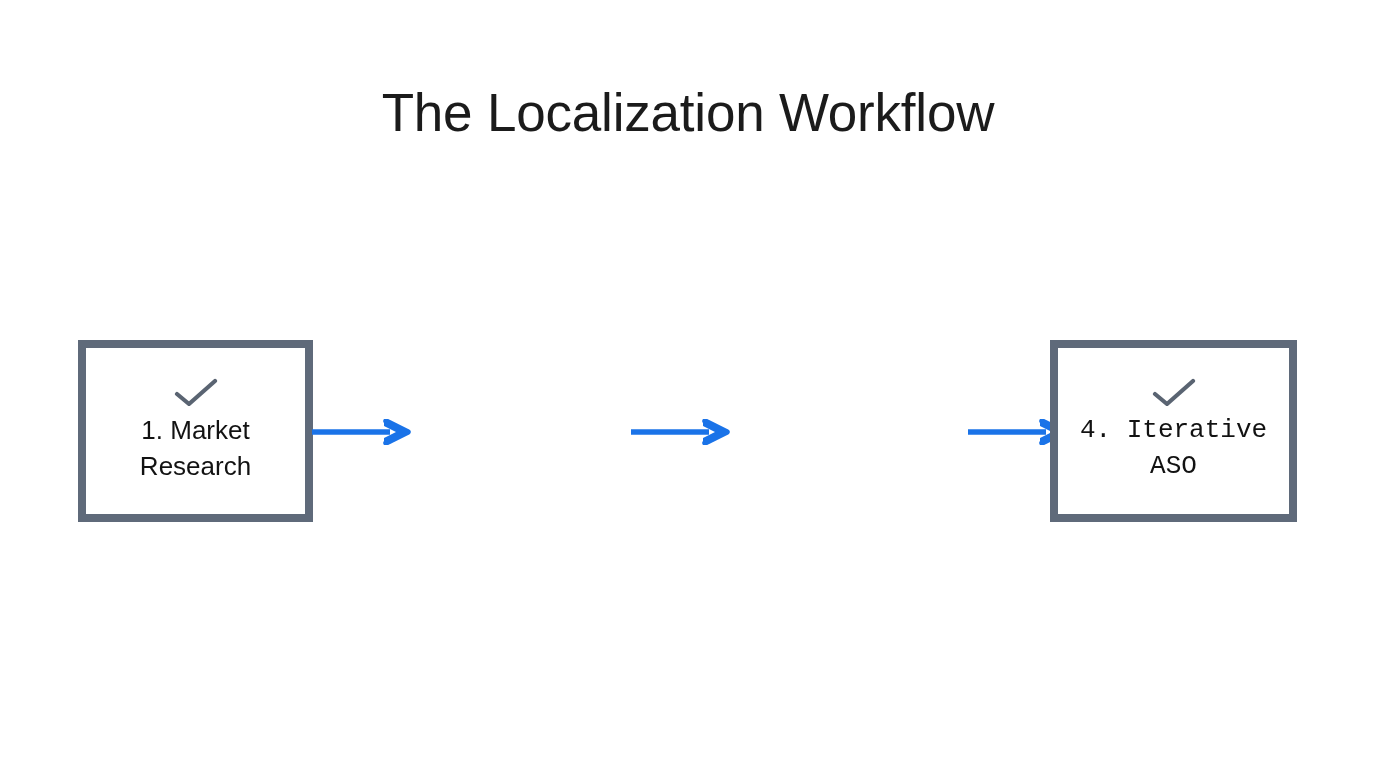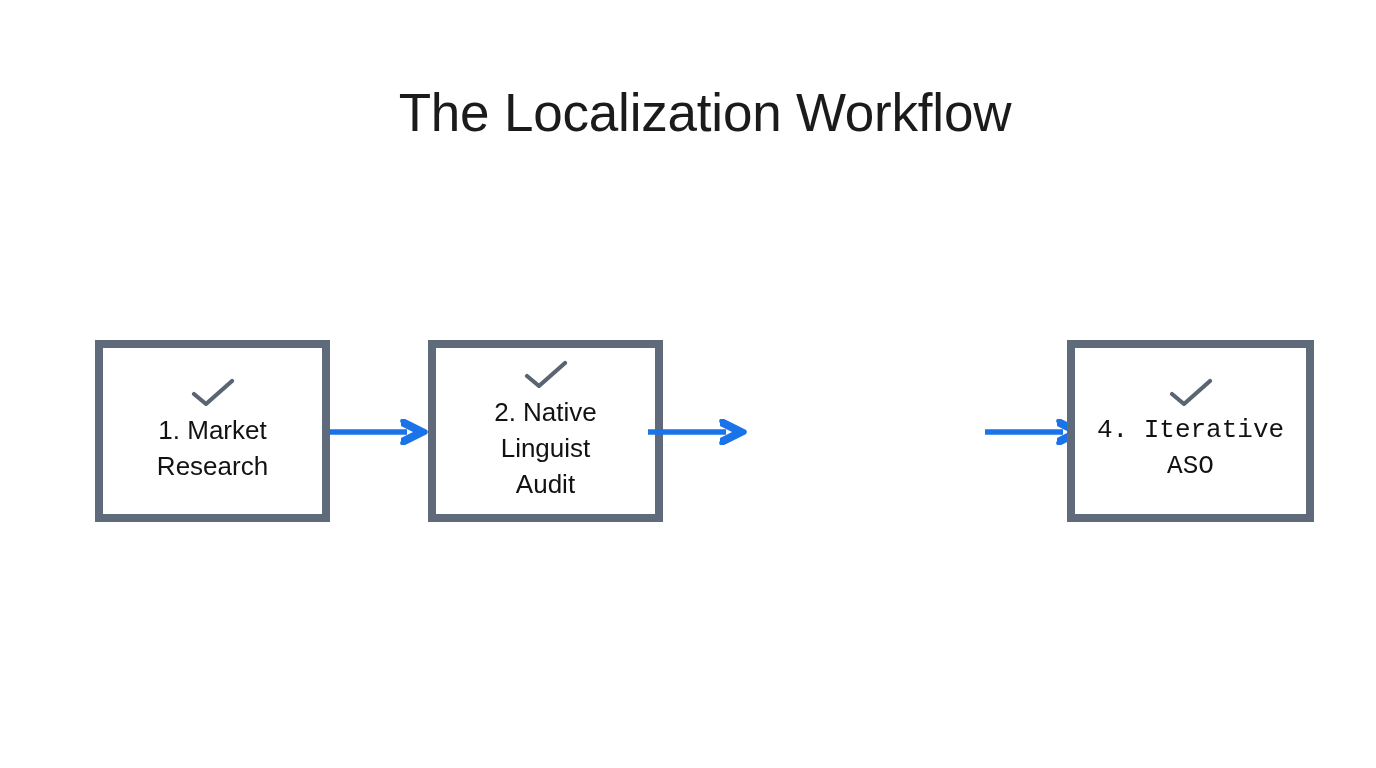--- a/index.html
+++ b/index.html
@@ -13,21 +13,20 @@
     background: #ffffff;
     font-family: "Liberation Sans", sans-serif;
     overflow: hidden;
     position: relative;
   }
 
   #slide {
     position: absolute;
     inset: 0;
     background: #ffffff;
-    margin-left: 17px;
   }
 
   
   #slide-title {
     position: absolute;
     left: 0;
     top: 79px;
     width: 1376px;
     text-align: center;
     font-size: 53px;
@@ -125,30 +124,20 @@
     </div>
 
     <div class="flow-arrow a0">
       <svg viewBox="0 0 99 26" xmlns="http://www.w3.org/2000/svg">
         <line x1="0" y1="13" x2="78" y2="13" stroke="#1a73e8" stroke-width="5.5"></line>
         <path d="M72 1 L95 13 L72 25 L72 19 L84 13 L72 7 Z" fill="#1a73e8"></path>
         <path d="M74 2 L96 13 L74 24" fill="none" stroke="#1a73e8" stroke-width="5.5" stroke-linecap="round" stroke-linejoin="round"></path>
       </svg>
     </div>
 
-    <div class="step-box s1">
-      <span class="check-icon">
-        <svg viewBox="0 0 46 28" xmlns="http://www.w3.org/2000/svg">
-          <path d="M4 16 L16 26 L42 3" fill="none" stroke="#5a6472" stroke-width="4.2" stroke-linecap="round" stroke-linejoin="round"></path>
-        </svg>
-      </span>
-      <div class="step-label">2. Native
-Linguist
-Audit</div>
-    </div>
 
     <div class="flow-arrow a1">
       <svg viewBox="0 0 99 26" xmlns="http://www.w3.org/2000/svg">
         <line x1="0" y1="13" x2="78" y2="13" stroke="#1a73e8" stroke-width="5.5"></line>
         <path d="M72 1 L95 13 L72 25 L72 19 L84 13 L72 7 Z" fill="#1a73e8"></path>
         <path d="M74 2 L96 13 L74 24" fill="none" stroke="#1a73e8" stroke-width="5.5" stroke-linecap="round" stroke-linejoin="round"></path>
       </svg>
     </div>
 
 

